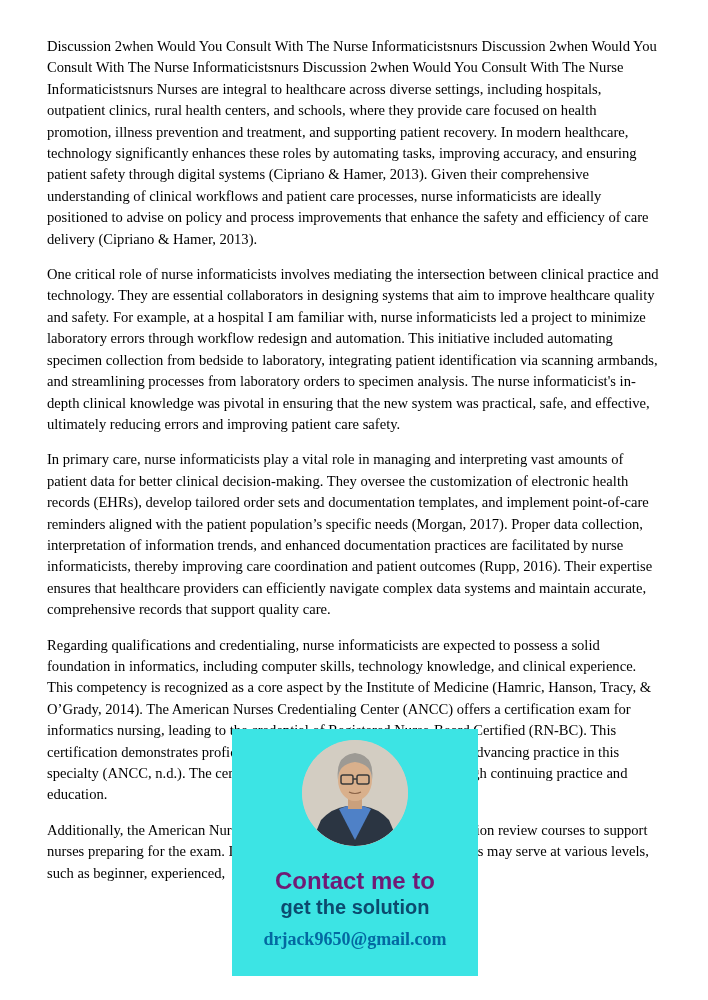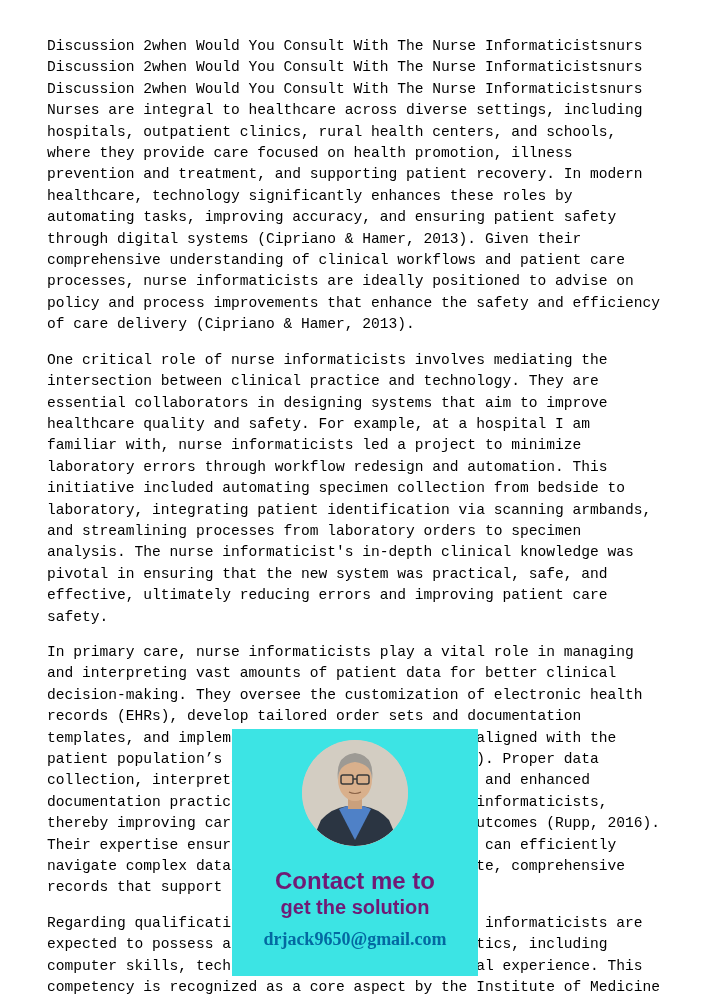--- a/index.html
+++ b/index.html
@@ -20,21 +20,20 @@
     position: absolute;
     left: 47px;
     top: 36px;
     width: 616px;
     font-size: 14.6px;
     line-height: 21.4px;
     text-align: left;
   }
   .para {
     margin: 0 0 14px 0;
-    font-family: Liberation Mono, monospace;
   }
   .promo-overlay {
     position: absolute;
     left: 232px;
     top: 729px;
     width: 246px;
     height: 247px;
     background: #3ce4e4;
     display: flex;
     flex-direction: column;
@@ -61,21 +60,21 @@
     font-weight: 700;
     font-size: 24px;
     line-height: 26px;
     color: #701a75;
   }
   .promo-line2 {
     font-family: "Liberation Sans", sans-serif;
     font-weight: 700;
     font-size: 20px;
     line-height: 26px;
-    color: #701a75;
+    color: #0c4a6e;
   }
   .promo-email {
     margin-top: 8px;
     font-family: "Liberation Serif", serif;
     font-weight: 700;
     font-size: 18px;
     line-height: 22px;
     color: #0369a1;
   }
 </style>

